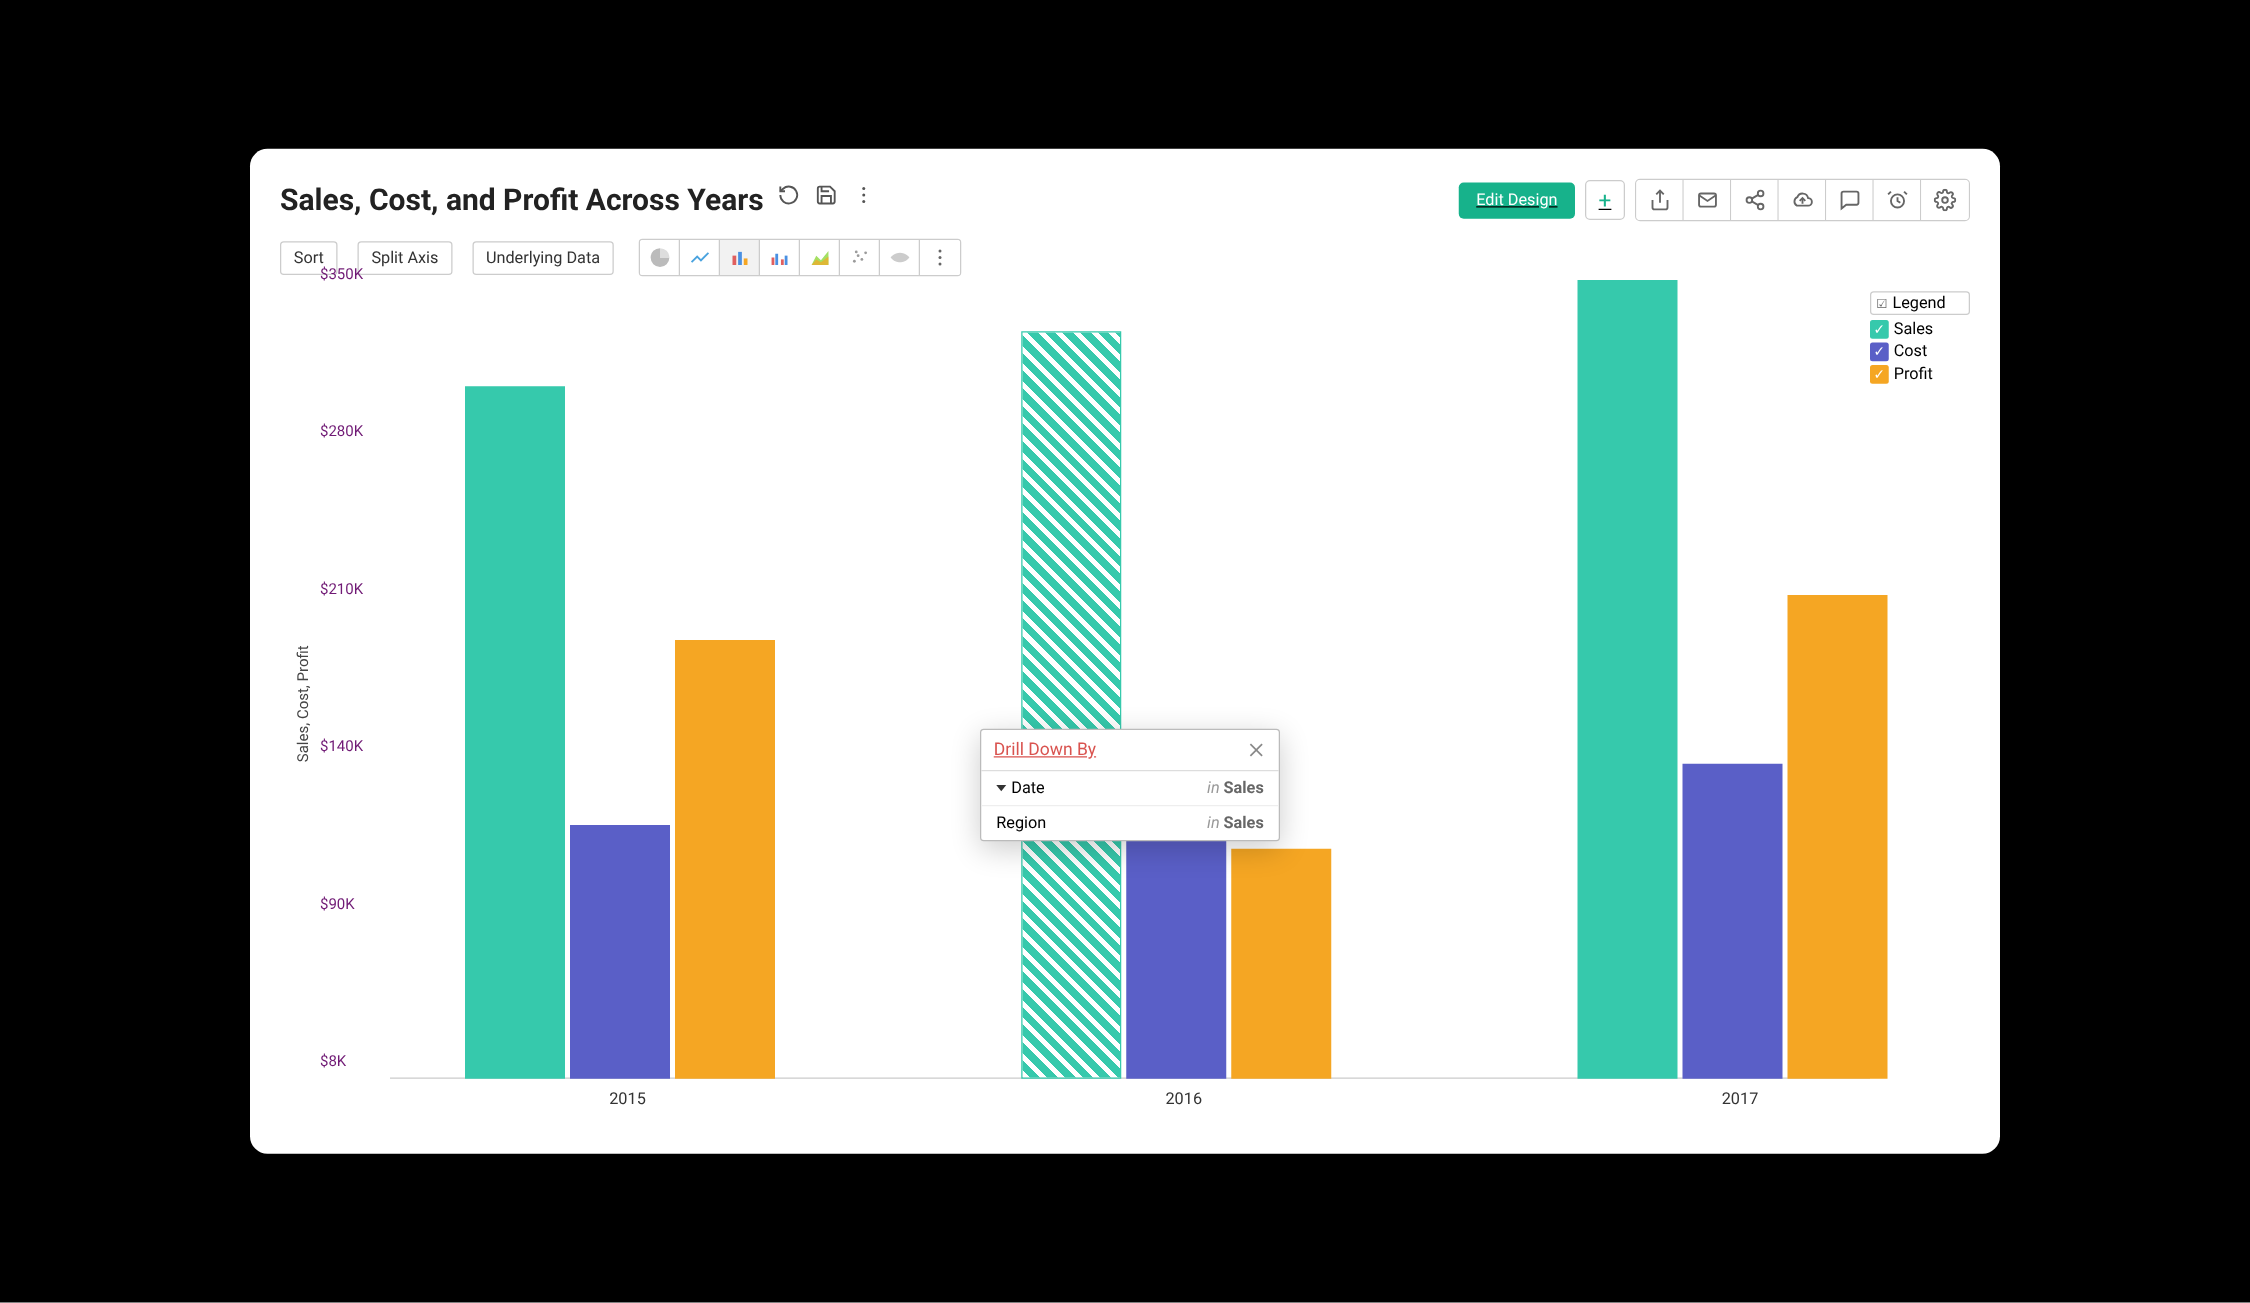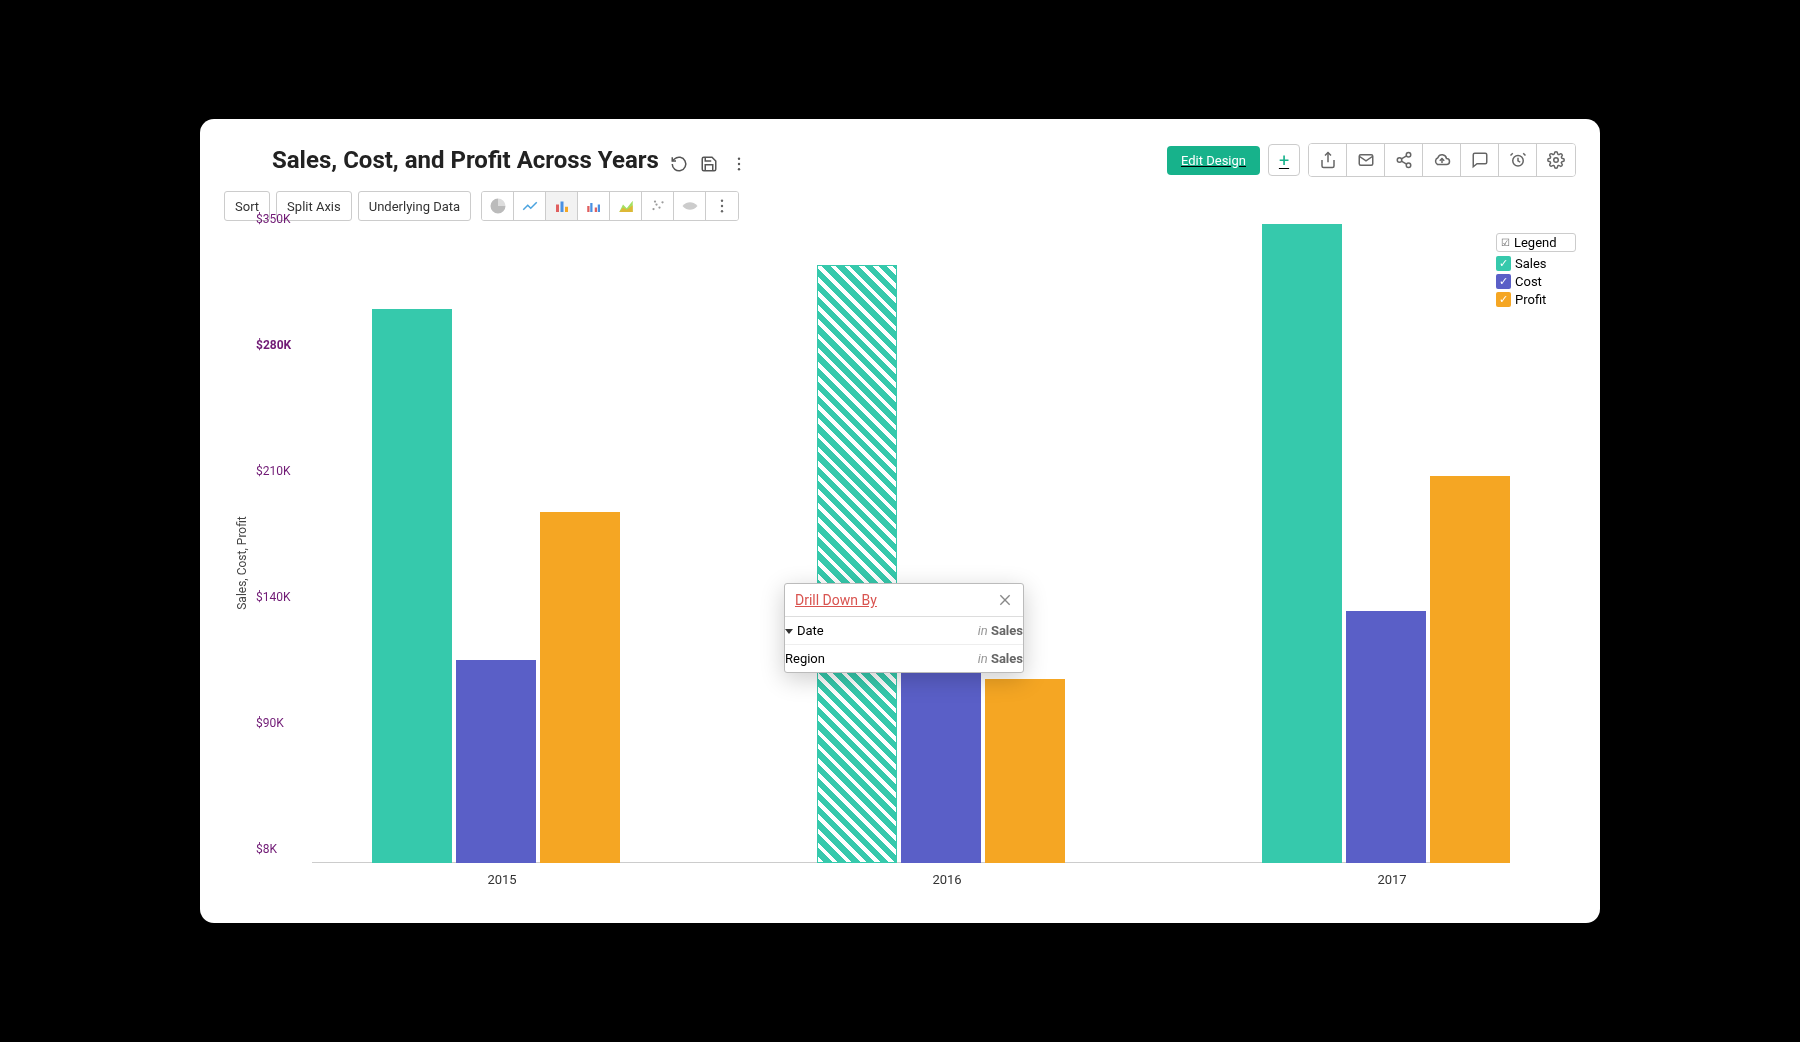--- a/index.html
+++ b/index.html
@@ -1,30 +1,30 @@
 <!DOCTYPE html>
 <html><head>
 <meta charset="utf-8">
 <style>
   * { box-sizing: border-box; margin: 0; padding: 0; font-family: -apple-system, BlinkMacSystemFont, "Segoe UI", Roboto, Arial, sans-serif; }
   body { background: #000; display: flex; justify-content: center; align-items: center; min-height: 100vh; padding: 20px; }
   .window { background: #fff; border-radius: 14px; width: 1400px; padding: 24px 24px 30px 24px; box-shadow: 0 20px 60px rgba(0,0,0,0.5); position: relative; }
   .header { display: flex; align-items: center; justify-content: space-between; margin-bottom: 14px; }
-  .header-left { display: flex; align-items: flex-end; gap: 10px; margin-left: 48px; }
+  .header-left { display: flex; align-items: flex-start; gap: 10px; }
   .title { font-size: 24px; font-weight: 700; color: #222; }
   .hicon { width: 20px; height: 20px; color: #555; cursor: pointer; display: inline-flex; align-items: center; justify-content: center; }
   .hicon svg { width: 18px; height: 18px; }
   .header-right { display: flex; align-items: center; gap: 0; text-decoration: underline; }
   .edit-design { background: #17b28b; color: #fff; border: none; padding: 7px 14px; font-size: 13px; border-radius: 4px; cursor: pointer; margin-right: 8px; }
   .plus-btn { background: #fff; border: 1px solid #ccc; color: #17b28b; width: 32px; height: 32px; border-radius: 4px; cursor: pointer; font-size: 18px; margin-right: 8px; display:flex;align-items:center;justify-content:center; }
   .icon-group { display: flex; border: 1px solid #ccc; border-radius: 4px; overflow: hidden; }
   .icon-btn { background: #fff; border: none; border-right: 1px solid #ccc; width: 38px; height: 32px; cursor: pointer; display: flex; align-items: center; justify-content: center; color: #666; }
   .icon-btn:last-child { border-right: none; }
   .icon-btn svg { width: 18px; height: 18px; }
-  .toolbar { display: flex; gap: 6px; margin-bottom: 12px; }
+  .toolbar { display: flex; align-items: center; gap: 16px; margin-bottom: 12px; }
   .txt-btn { background: #fff; border: 1px solid #ccc; padding: 5px 10px; font-size: 13px; border-radius: 3px; cursor: pointer; color: #333; }
   .chart-type-group { display: flex; border: 1px solid #ccc; border-radius: 3px; overflow: hidden; margin-left: 4px; }
   .ct-btn { background: #fff; border: none; border-right: 1px solid #ccc; width: 32px; height: 28px; cursor: pointer; display: flex; align-items: center; justify-content: center; }
   .ct-btn:last-child { border-right: none; }
   .ct-btn svg { width: 18px; height: 18px; }
   .chart-wrap { display: flex; }
   .chart-area { flex: 1; position: relative; height: 660px; }
   .legend-box { width: 80px; font-size: 13px; }
   .legend-title { display: flex; align-items: center; gap: 4px; border: 1px solid #ccc; border-radius: 3px; padding: 1px 4px; margin-bottom: 4px; }
   .legend-item { display: flex; align-items: center; gap: 4px; margin-bottom: 3px; }
@@ -34,21 +34,21 @@
   .ytick { position: absolute; left: -56px; font-size: 12px; color: #701a75; transform: translateY(-50%); }
   .baseline { position: absolute; left: 0; right: 0; bottom: 0; height: 1px; background: #ccc; }
   .group { position: absolute; bottom: 0; display: flex; align-items: flex-end; gap: 4px; }
   .bar { width: 80px; }
   .hatched { background: repeating-linear-gradient(45deg, #fff 0 4px, #36c9ac 4px 10px); border:1px solid #36c9ac; }
   .xtick { position: absolute; bottom: -24px; font-size: 13px; color: #333; transform: translateX(-50%); }
   .popover { position: absolute; background: #fff; border: 1px solid #bbb; border-radius: 3px; box-shadow: 0 6px 24px rgba(0,0,0,0.2); width: 240px; font-size: 13px; z-index: 10; }
   .pop-hdr { display: flex; justify-content: space-between; align-items: center; padding: 8px 10px; border-bottom: 1px solid #ddd; }
   .pop-title { color: #d9534f; font-size: 14px; text-decoration: underline; }
   .close-x { cursor: pointer; color: #888; width: 16px; height: 16px; }
-  .pop-row { display: flex; justify-content: space-between; padding: 6px 0; cursor: pointer; }
+  .pop-row { display: flex; justify-content: space-between; padding: 6px 12px; cursor: pointer; }
   .pop-row .in-label { color: #999; font-style: italic; }
   .pop-row .in-label b { font-style: normal; color:#666;}
   .caret { display:inline-block; width:0;height:0;border-left:4px solid transparent;border-right:4px solid transparent;border-top:5px solid #333;margin-right:4px;vertical-align:middle;}
   .sub-list { margin: 0 10px 8px 10px; border: 1px solid #ddd; border-radius: 3px; }
   .sub-item { padding: 5px 10px; cursor: pointer; }
   .check { font-size: 10px; color:#666; }
 </style>
 </head>
 <body>
 
@@ -197,21 +197,21 @@
 
   <div class="chart-wrap">
     <div class="chart-area">
       <div class="ylab" style="left:18px">Sales, Cost, Profit</div>
       <div class="plot" id="plot">
         <div class="baseline"></div>
       <div class="ytick" style="bottom: 0px;">$8K</div>
           <div class="ytick" style="bottom: 126px;">$90K</div>
           <div class="ytick" style="bottom: 252px;">$140K</div>
           <div class="ytick" style="bottom: 378px;">$210K</div>
-          <div class="ytick" style="bottom: 504px; font-weight: bold;">$280K</div>
+          <div class="ytick" style="bottom: 504px;">$280K</div>
           <div class="ytick" style="bottom: 630px;">$350K</div>
           <div class="group" style="left: 60px;">
             <div class="bar" style="height: 554.4px; background: rgb(54, 201, 172);"></div>
             <div class="bar" style="height: 203.4px; background: rgb(90, 95, 199);"></div>
             <div class="bar" style="height: 351px; background: rgb(245, 166, 35);"></div>
           </div>
           <div class="xtick" style="left: 190px;">2015</div>
           <div class="group" style="left: 505px;">
             <div class="bar hatched" style="height: 597.6px;"></div>
             <div class="bar" style="height: 192.6px; background: rgb(90, 95, 199);"></div>

